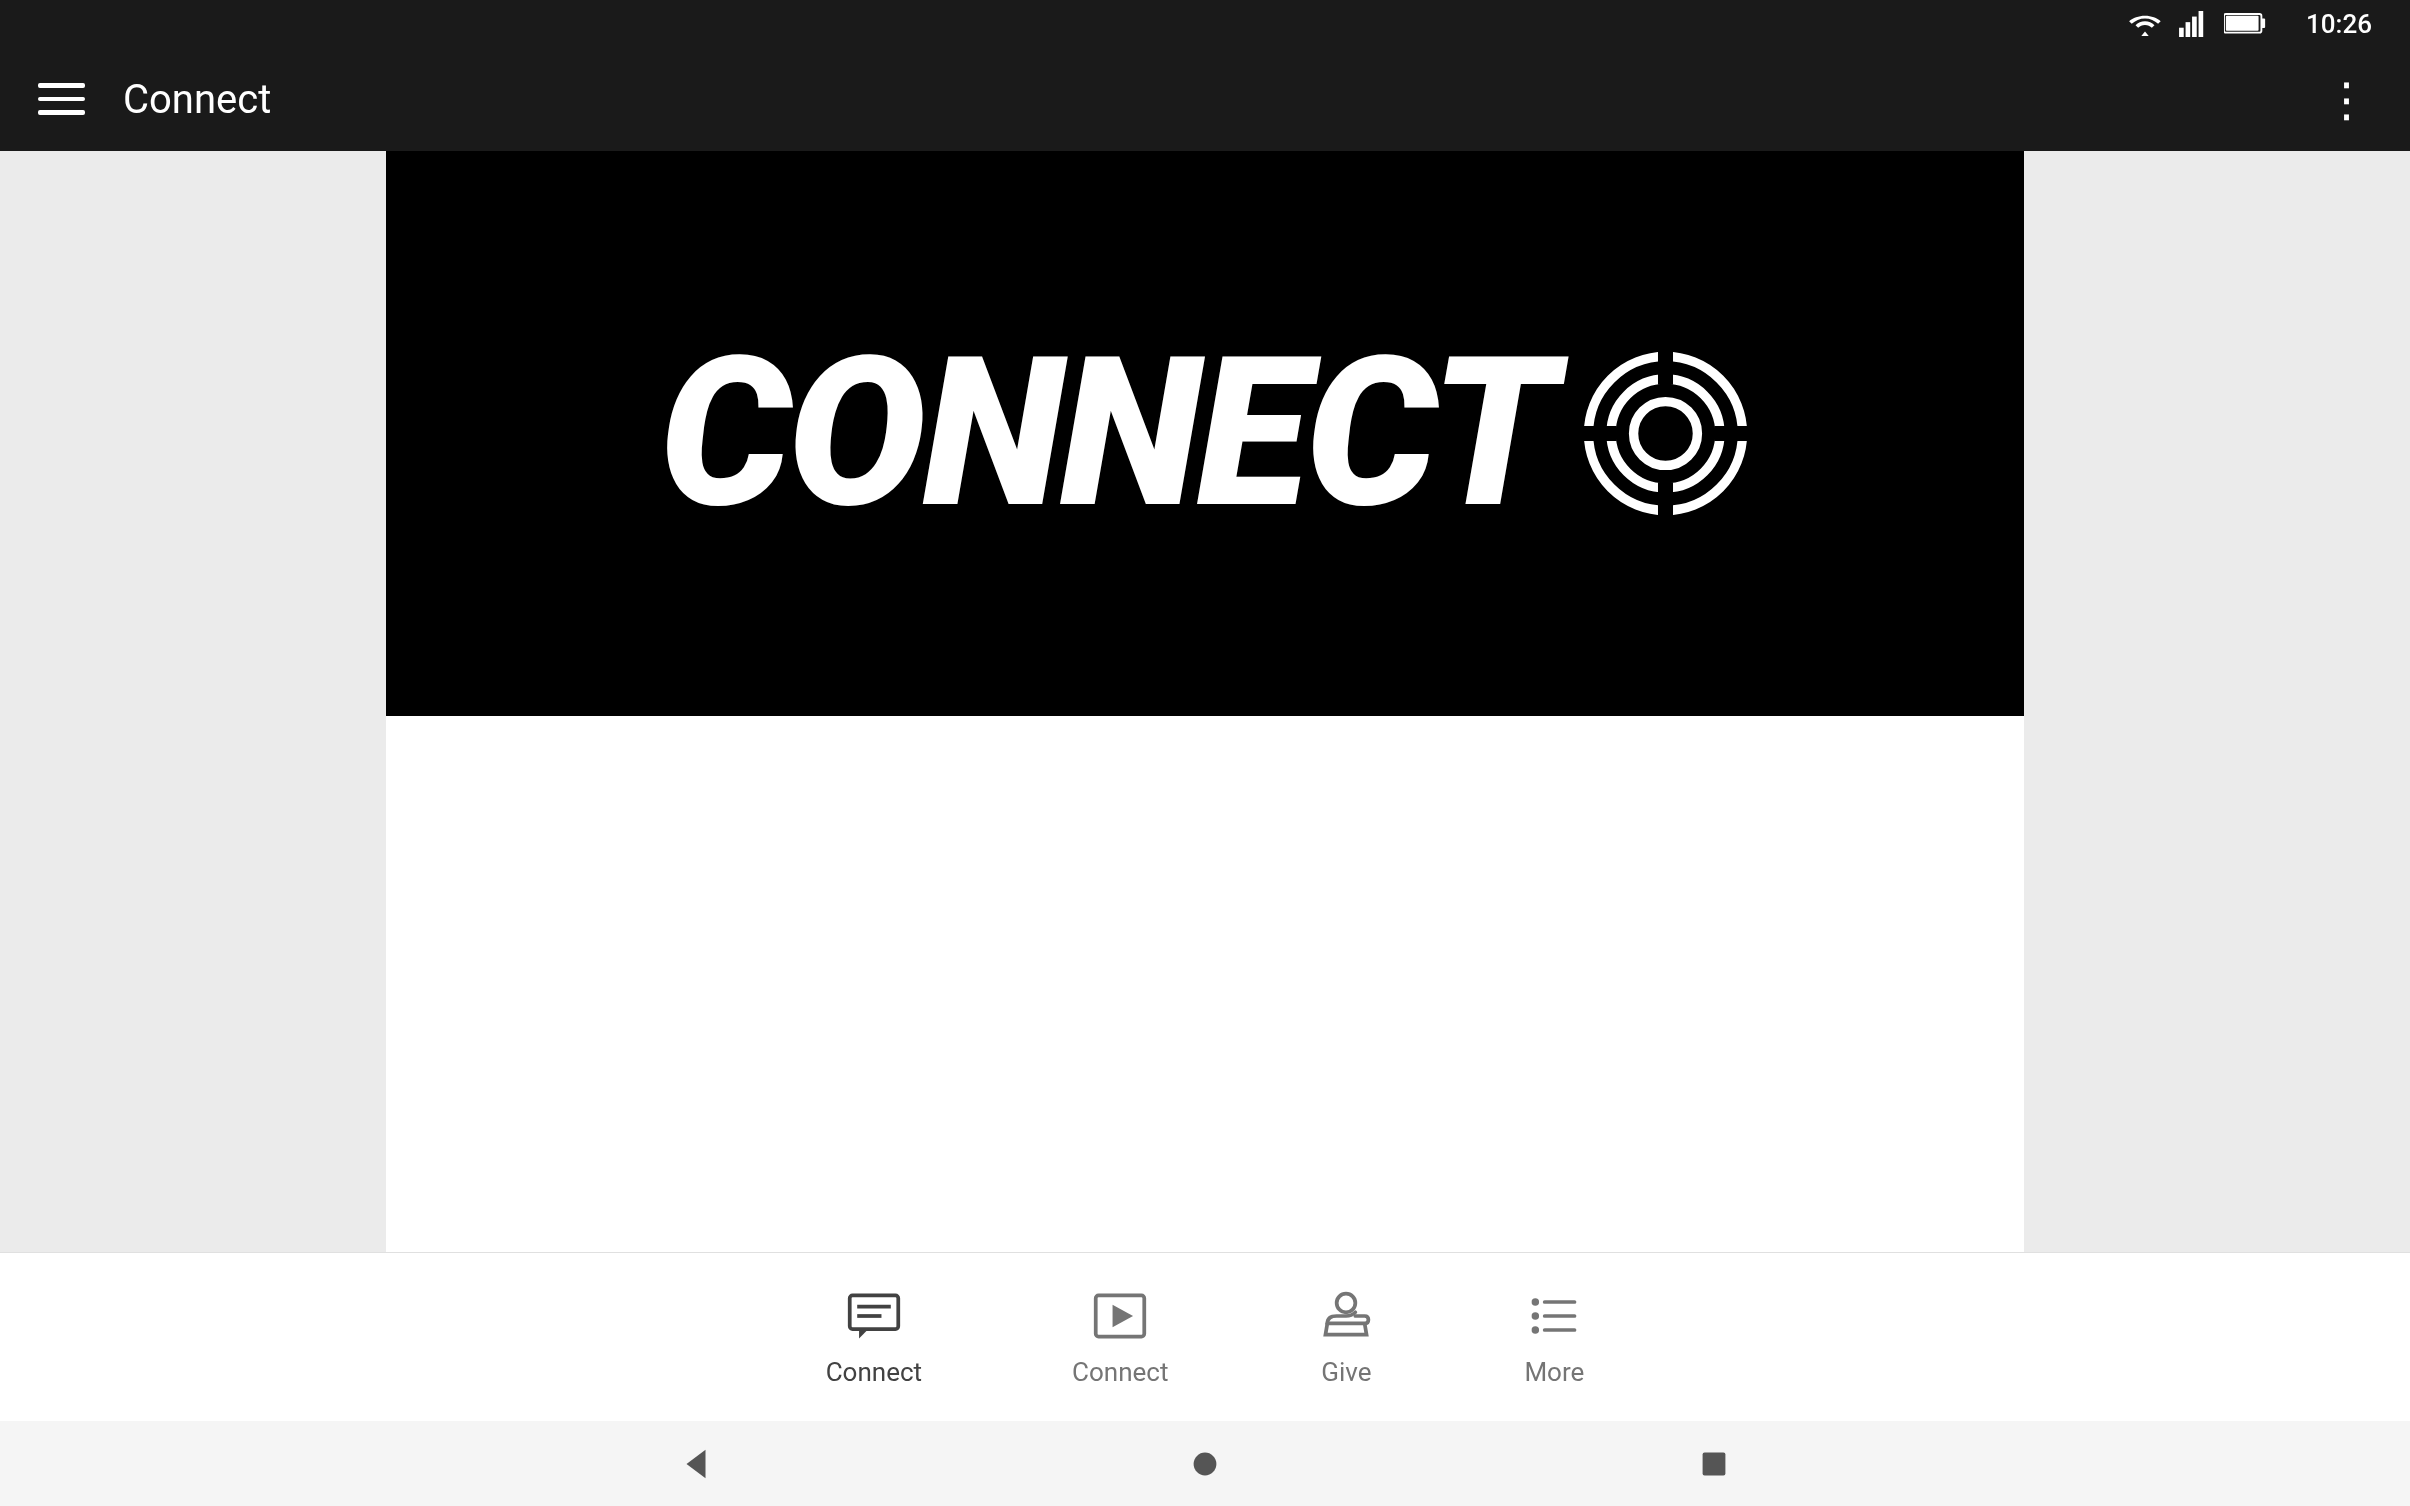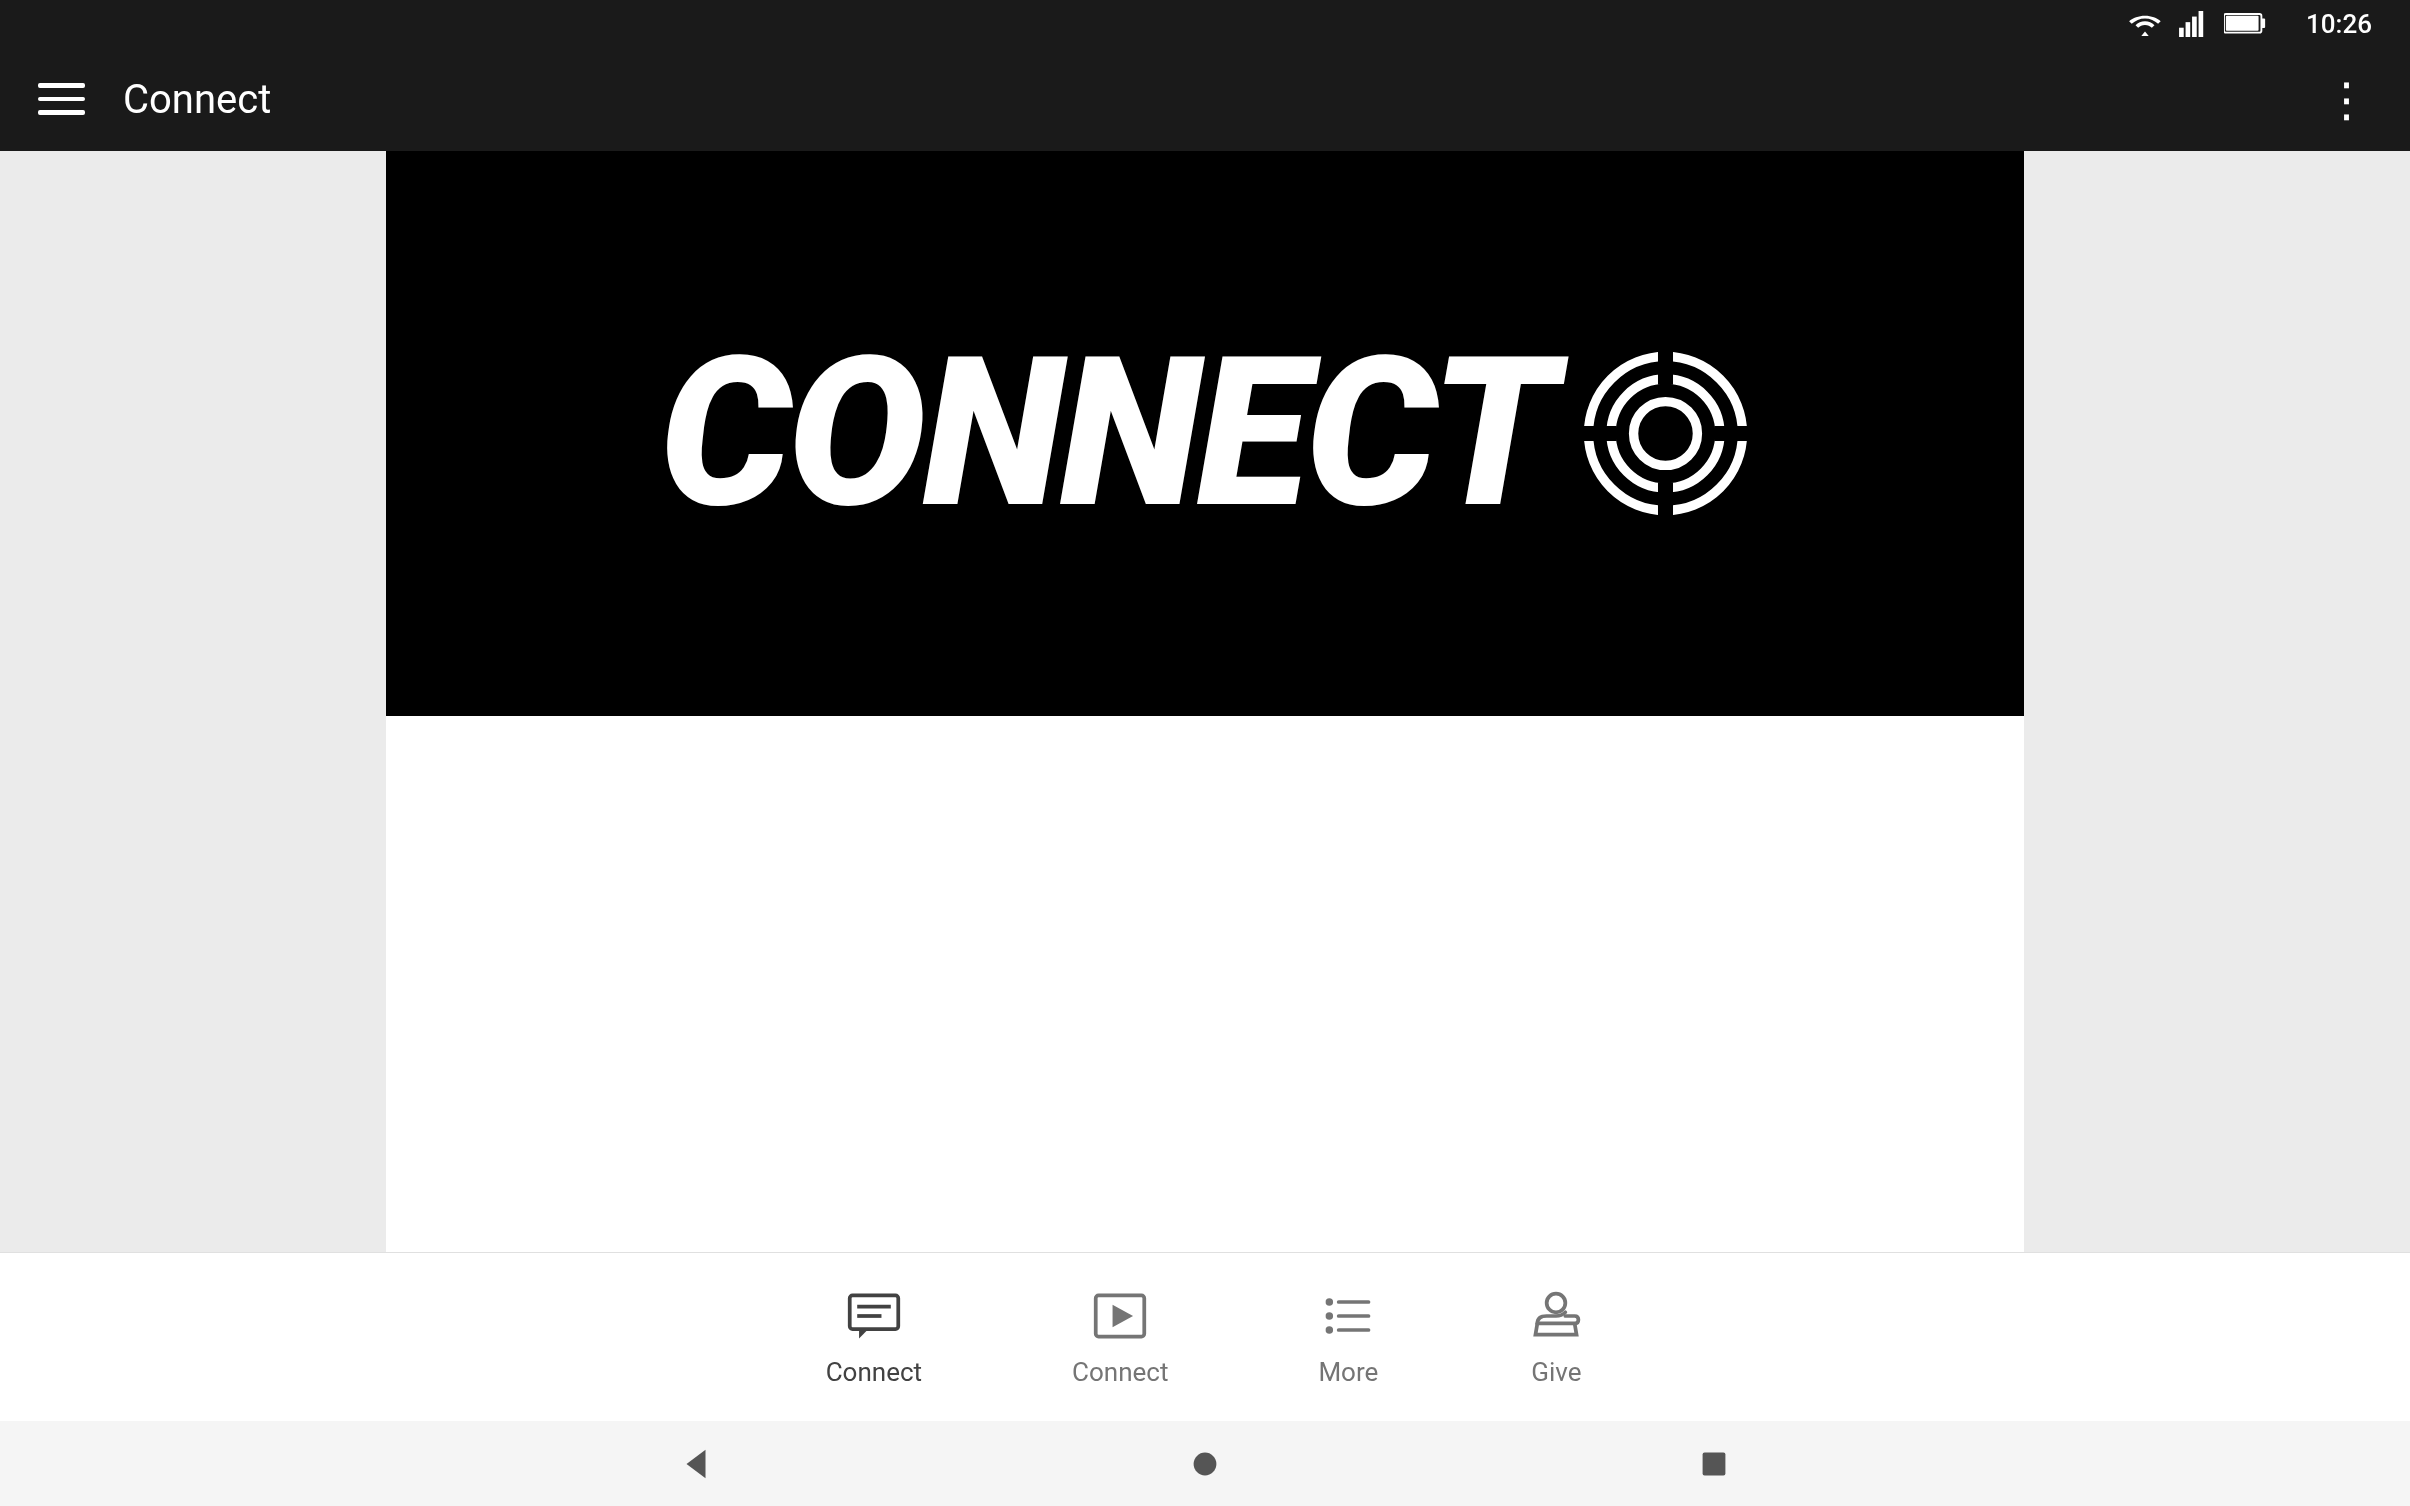--- a/index.html
+++ b/index.html
@@ -336,44 +336,44 @@
           <polygon points="22,18 22,42 44,30" fill="#757575"></polygon>
         </svg>
       </div>
       <span class="nav-label">Connect</span>
     </div>
 
     <div class="nav-item">
       <div class="nav-icon">
         <svg viewBox="0 0 60 60" fill="none" xmlns="http://www.w3.org/2000/svg">
 
+          <circle cx="30" cy="16" r="10" stroke="#757575" stroke-width="4" fill="none"></circle>
+          <path d="M10 38 Q10 30 20 30 L30 30 Q36 30 40 26" stroke="#757575" stroke-width="4" fill="none" stroke-linecap="round"></path>
+          <path d="M10 38 L50 38 Q54 38 54 34 Q54 30 50 30 L40 30" stroke="#757575" stroke-width="4" fill="none" stroke-linecap="round"></path>
+          <path d="M10 38 L8 50 L52 50 L50 38" stroke="#757575" stroke-width="4" fill="none"></path>
+        </svg>
+      </div>
+      <span class="nav-label">Give</span>
+    </div>
+
+    <div class="nav-item">
+      <div class="nav-icon">
+        <svg viewBox="0 0 60 60" fill="none" xmlns="http://www.w3.org/2000/svg">
+
           <line x1="20" y1="15" x2="52" y2="15" stroke="#757575" stroke-width="4" stroke-linecap="round"></line>
           <line x1="20" y1="30" x2="52" y2="30" stroke="#757575" stroke-width="4" stroke-linecap="round"></line>
           <line x1="20" y1="45" x2="52" y2="45" stroke="#757575" stroke-width="4" stroke-linecap="round"></line>
           <circle cx="10" cy="15" r="4" fill="#757575"></circle>
           <circle cx="10" cy="30" r="4" fill="#757575"></circle>
           <circle cx="10" cy="45" r="4" fill="#757575"></circle>
         </svg>
       </div>
       <span class="nav-label">More</span>
     </div>
 
-    <div class="nav-item">
-      <div class="nav-icon">
-        <svg viewBox="0 0 60 60" fill="none" xmlns="http://www.w3.org/2000/svg">
-
-          <circle cx="30" cy="16" r="10" stroke="#757575" stroke-width="4" fill="none"></circle>
-          <path d="M10 38 Q10 30 20 30 L30 30 Q36 30 40 26" stroke="#757575" stroke-width="4" fill="none" stroke-linecap="round"></path>
-          <path d="M10 38 L50 38 Q54 38 54 34 Q54 30 50 30 L40 30" stroke="#757575" stroke-width="4" fill="none" stroke-linecap="round"></path>
-          <path d="M10 38 L8 50 L52 50 L50 38" stroke="#757575" stroke-width="4" fill="none"></path>
-        </svg>
-      </div>
-      <span class="nav-label">Give</span>
-    </div>
-
   </div>
 </div>
 
 <div class="system-nav">
 
   <div class="sys-nav-btn">
     <svg width="38" height="38" viewBox="0 0 40 40">
       <polygon points="30,5 10,20 30,35" fill="#555"></polygon>
     </svg>
   </div>

